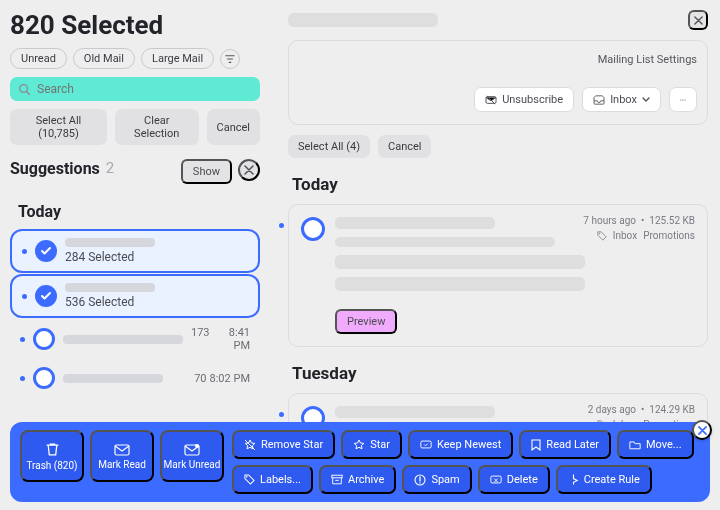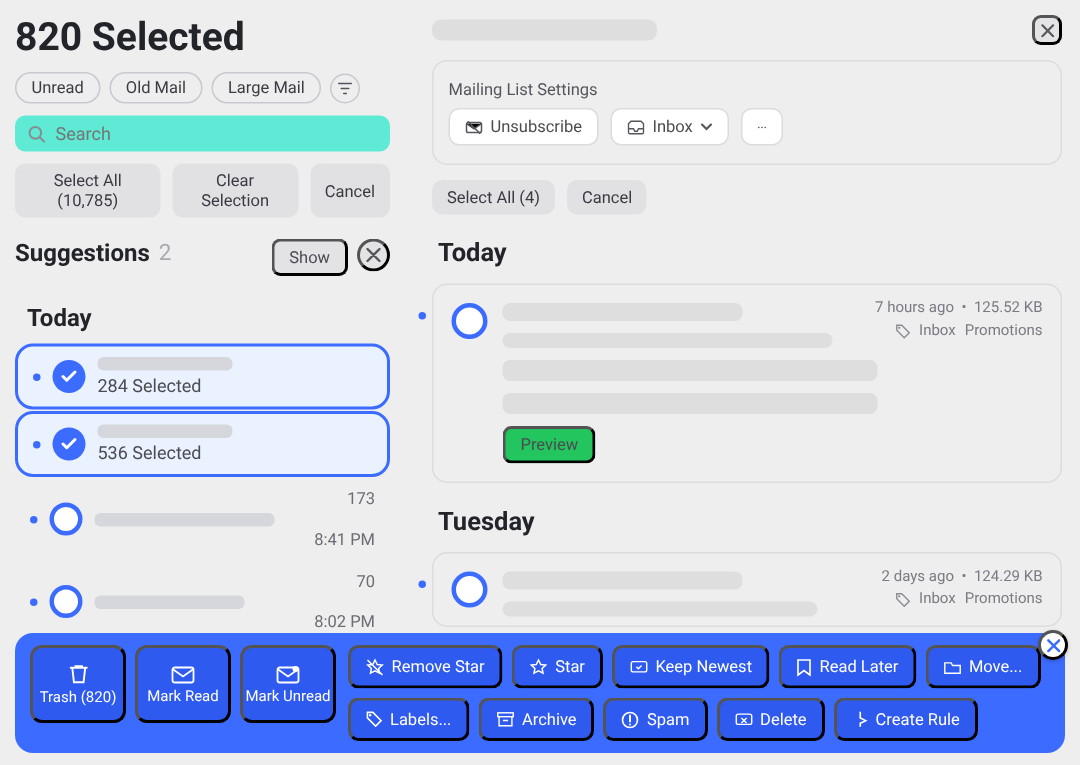--- a/index.html
+++ b/index.html
@@ -23,39 +23,39 @@
 .day-h{font-size:16px;font-weight:700;color:#23242a;margin:6px 0 8px 8px}
 .item{display:flex;align-items:center;gap:8px;padding:7px 10px;border-radius:12px;margin-bottom:1px;position:relative}
 .item.sel{background:#eaf1ff;border:2px solid #3c6cff}
 .dot{width:5px;height:5px;border-radius:50%;background:#3c6cff;flex-shrink:0}
 .check{width:22px;height:22px;border-radius:50%;background:#3c6cff;display:flex;align-items:center;justify-content:center;flex-shrink:0}
 .ring{width:22px;height:22px;border-radius:50%;border:3px solid #3c6cff;background:#fff;flex-shrink:0}
 .item-body{flex:1;display:flex;flex-direction:column;gap:3px}
 .skel{background:#d6d7dc;border-radius:4px;height:9px}
 .skel.sm{width:90px}
 .item-sub{font-size:12px;color:#4b4c52}
-.item-meta{text-align:right;font-size:11px;color:#6c6d74;display:flex;flex-direction:column;gap:14px}
+.item-meta{text-align:right;font-size:11px;color:#6c6d74;display:flex;flex-direction:row;gap:3px}
 .r-top{display:flex;align-items:center}
 .r-skel{background:#dededf;border-radius:6px;height:14px;width:150px}
 .r-x{margin-left:auto;width:20px;height:20px;border-radius:6px;background:#e4e4e7;display:flex;align-items:center;justify-content:center;font-size:12px;color:#55565c}
-.r-panel{border:1px solid #dcdcdf;border-radius:10px;padding:12px 10px;display:flex;flex-direction:column;align-items:flex-start;gap:6px}
+.r-panel{border:1px solid #dcdcdf;border-radius:10px;padding:12px 10px;display:flex;flex-direction:column;align-items:flex-end;gap:21px}
 .r-panel-title{font-size:11px;color:#55565c}
 .r-panel-row{display:flex;gap:8px}
 .rbtn{border:1px solid #dcdcdf;background:#fff;border-radius:7px;padding:5px 10px;font-size:11px;color:#4b4c52;display:flex;align-items:center;gap:5px}
 .dots{width:28px;justify-content:center}
 .r-filter{display:flex;gap:8px}
 .r-day{font-size:17px;font-weight:700;color:#23242a;margin-top:6px;margin-left:4px}
 .card{border:1px solid #dcdcdf;border-radius:10px;padding:12px;display:flex;gap:10px;position:relative}
 .card .dot{position:absolute;left:-10px;top:18px}
 .card-ring{width:24px;height:24px;border-radius:50%;border:3px solid #3c6cff;background:#fff;flex-shrink:0}
 .card-body{flex:1;display:flex;flex-direction:column;gap:8px}
 .card-meta{position:absolute;top:10px;right:12px;text-align:right;font-size:10px;color:#7a7b82}
 .card-meta .labels{margin-top:4px;display:flex;gap:6px;justify-content:flex-end;align-items:center}
 .card-skel{background:#dededf;border-radius:5px;height:10px}
-.preview{background:#22c55e;border-radius:6px;padding:4px 10px;font-size:11px;color:#4b4c52;align-self:flex-start;margin-top:0}
+.preview{background:#f0abfc;border-radius:6px;padding:4px 10px;font-size:11px;color:#4b4c52;align-self:flex-start;margin-top:10px}
 .toolbar{position:absolute;left:10px;right:10px;bottom:8px;background:#3c6cff;border-radius:12px;padding:8px 10px;display:flex;gap:8px}
 .tb-left{display:flex;gap:6px}
 .tb-big{background:#2f5aef;border-radius:8px;width:64px;height:52px;display:flex;flex-direction:column;align-items:center;justify-content:center;gap:3px;color:#fff;font-size:10px}
 .tb-grid{flex:1;display:flex;flex-wrap:wrap;gap:6px;align-content:flex-start}
 .tb-btn{background:#2f5aef;border-radius:7px;padding:6px 10px;color:#fff;font-size:11px;display:flex;align-items:center;gap:5px}
 .tb-x{position:absolute;top:-2px;right:-2px;width:20px;height:20px;border-radius:50%;background:#fff;color:#3c6cff;display:flex;align-items:center;justify-content:center;font-size:12px;box-shadow:0 1px 3px rgba(0,0,0,.2)}
 svg{display:block}
 </style>
 </head>
 <body>

